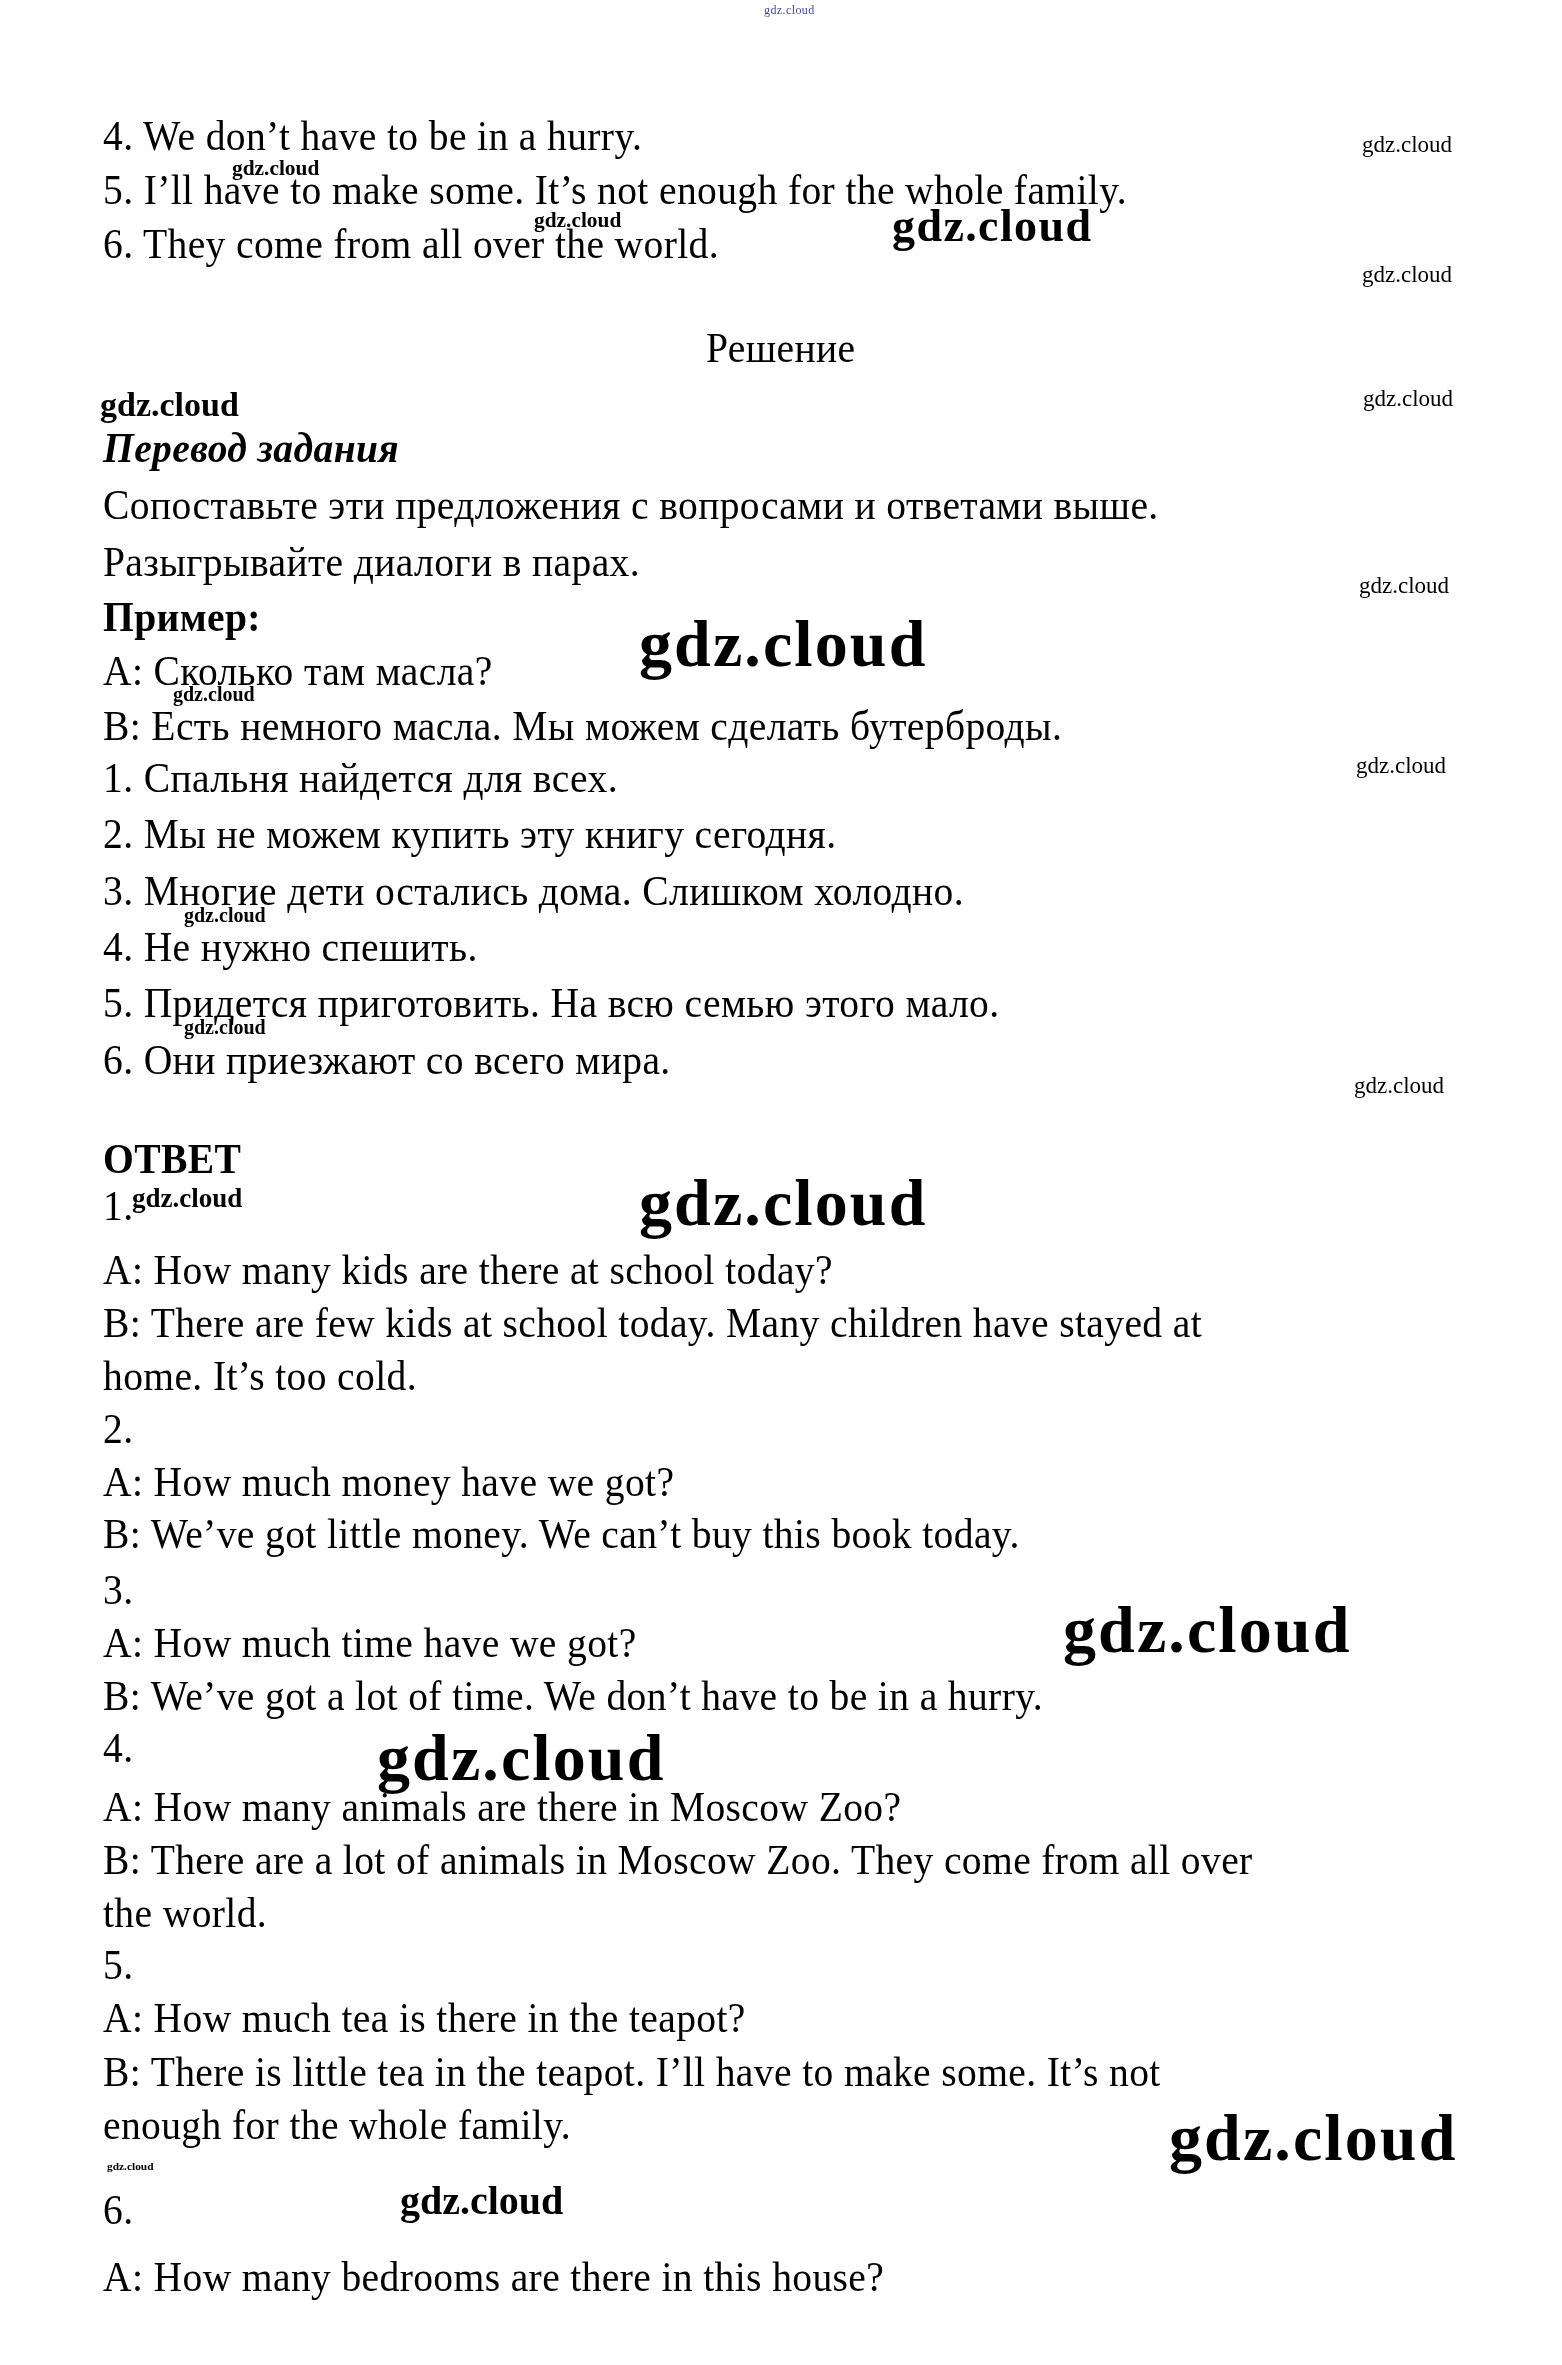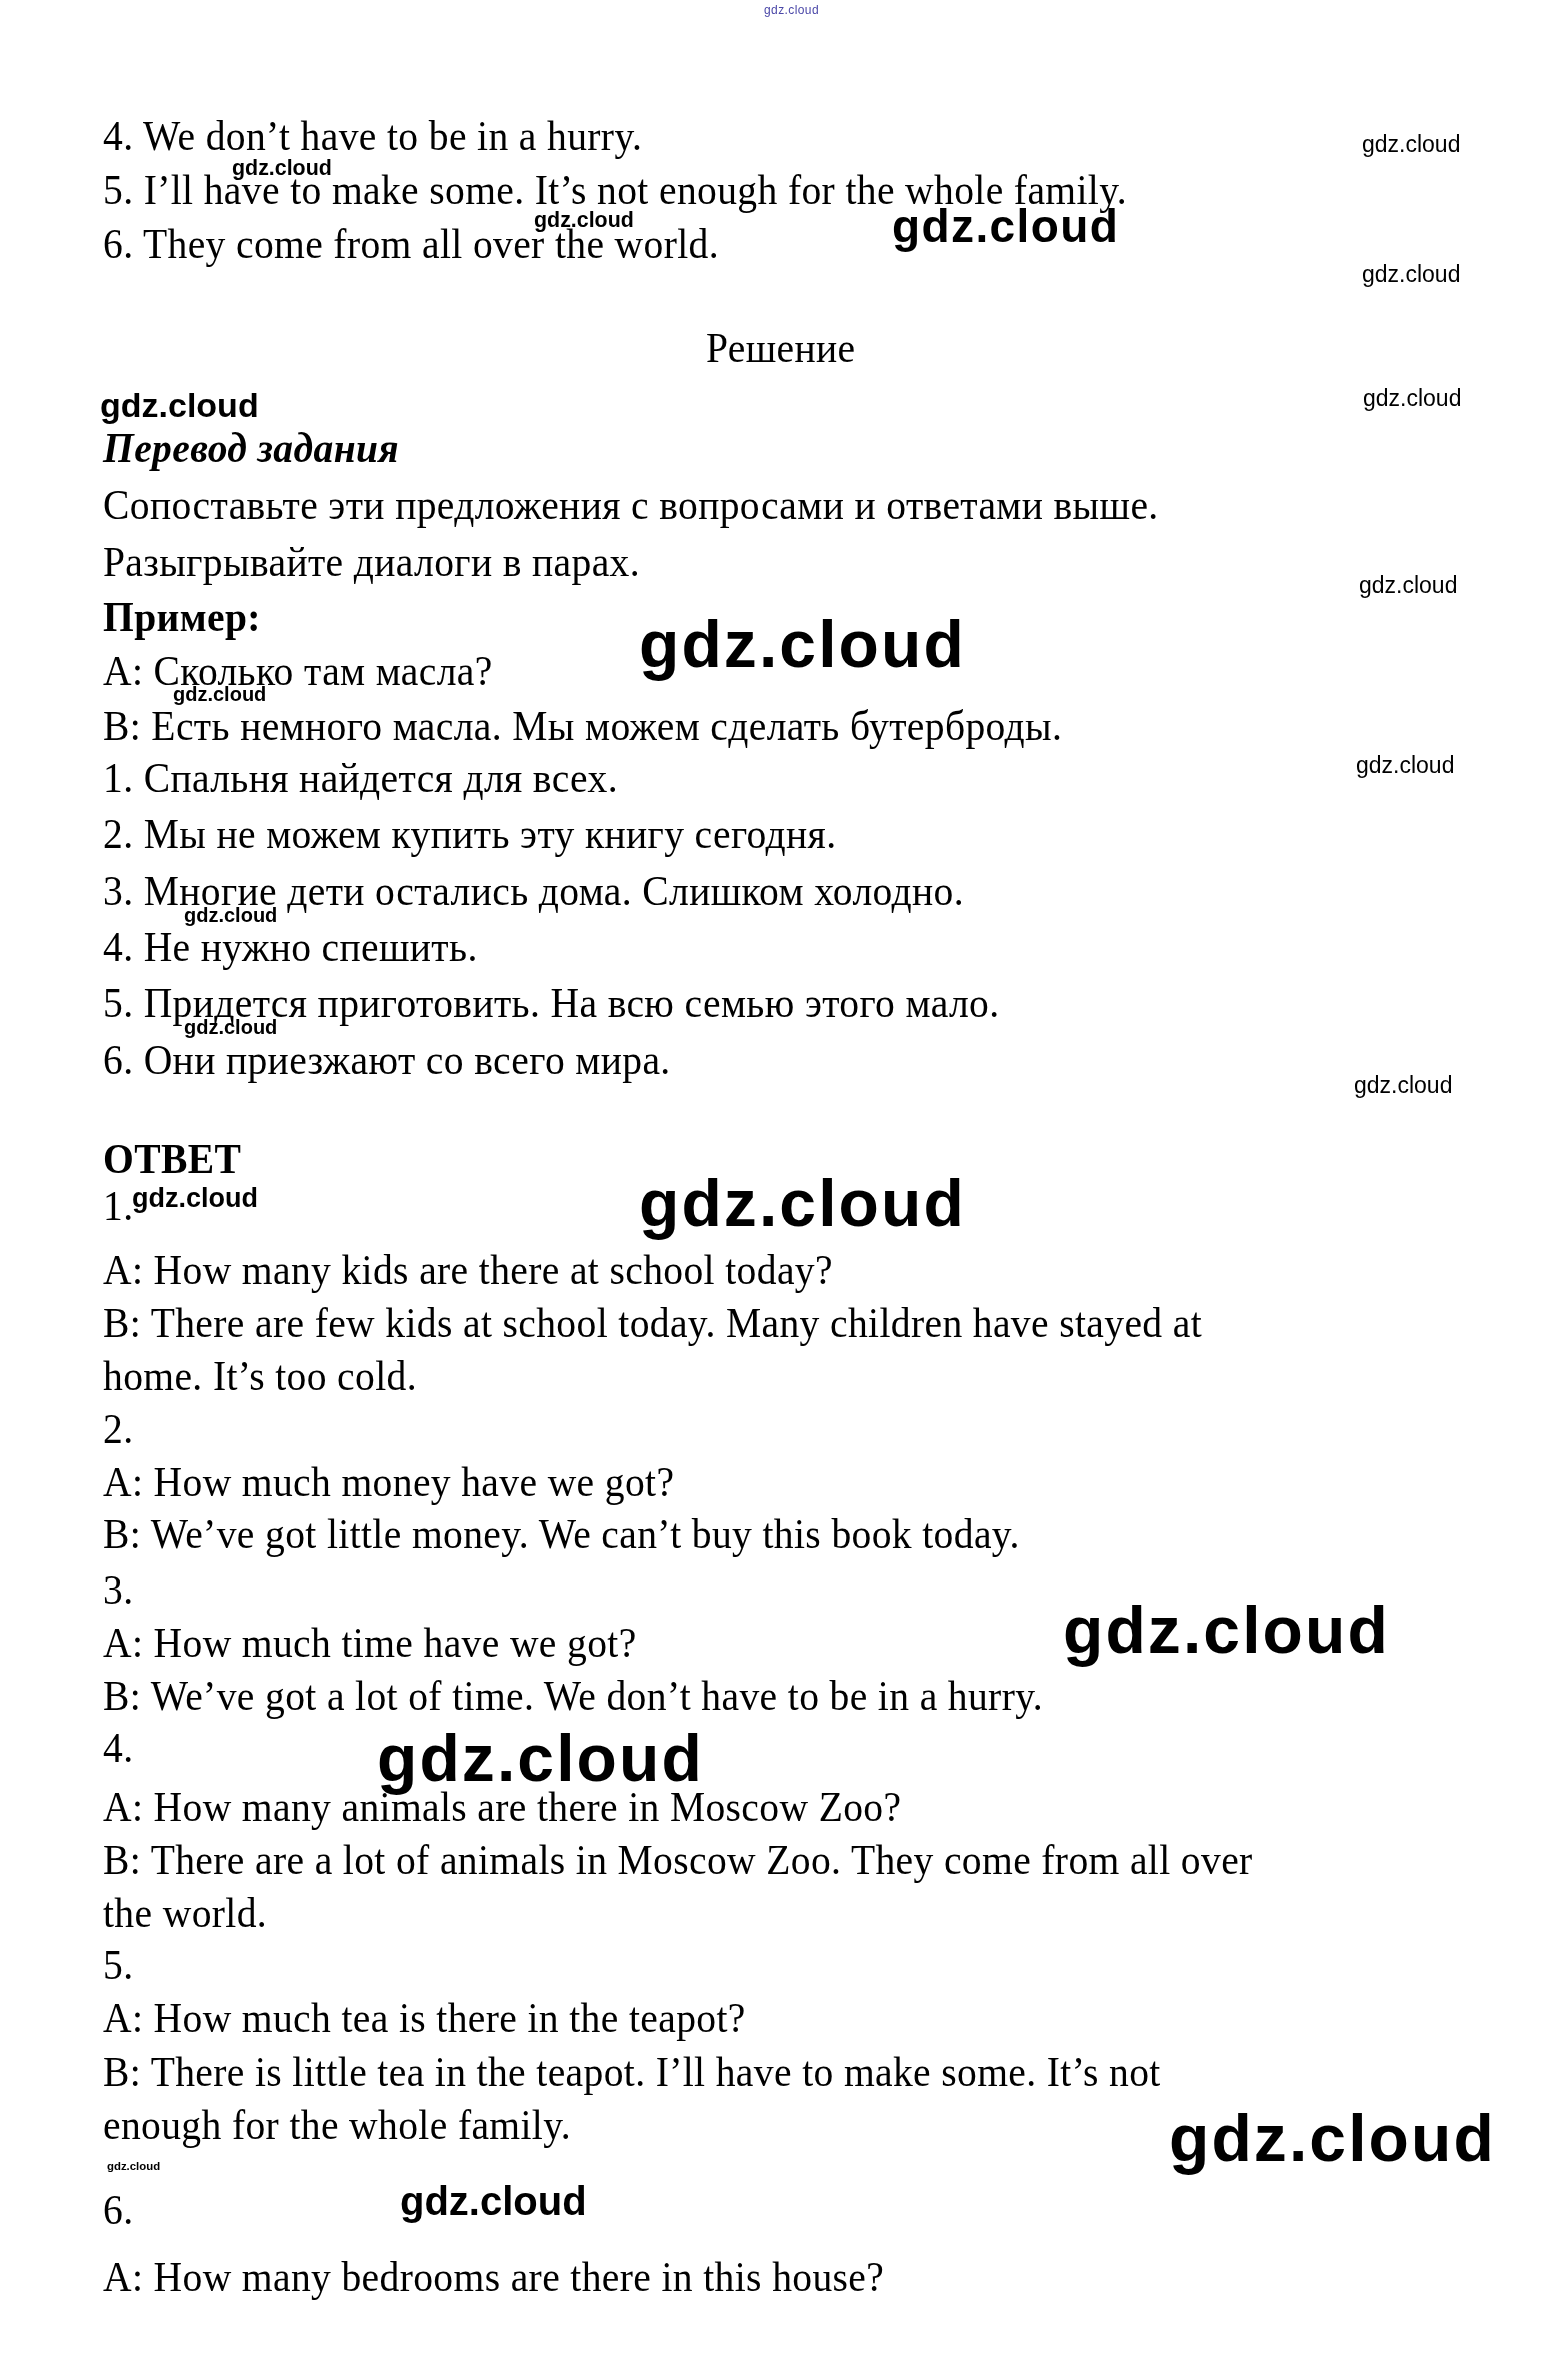--- a/index.html
+++ b/index.html
@@ -19,21 +19,21 @@
     line-height:1.05;
     white-space:nowrap;
     transform:scaleX(.92);
     transform-origin:0 0;
     letter-spacing:0.4px;
   }
   .b{font-weight:700;}
   .bi{font-weight:700;font-style:italic;}
   .wm{
     position:absolute;
-    font-family:Liberation Sans, sans-serif;
+    font-family:Liberation Serif, serif;
     font-weight:600;
     color:#000;
     white-space:nowrap;
     line-height:1;
   }
   .wm-sm{font-size:21.4px;}
   .wm-sm28{font-size:20px;}
   .wm-right{font-size:23px;font-weight:500;}
   .wm-big{font-size:66px;letter-spacing:2.1px;}
   .wm-b1{font-size:46px;letter-spacing:1.4px;}

